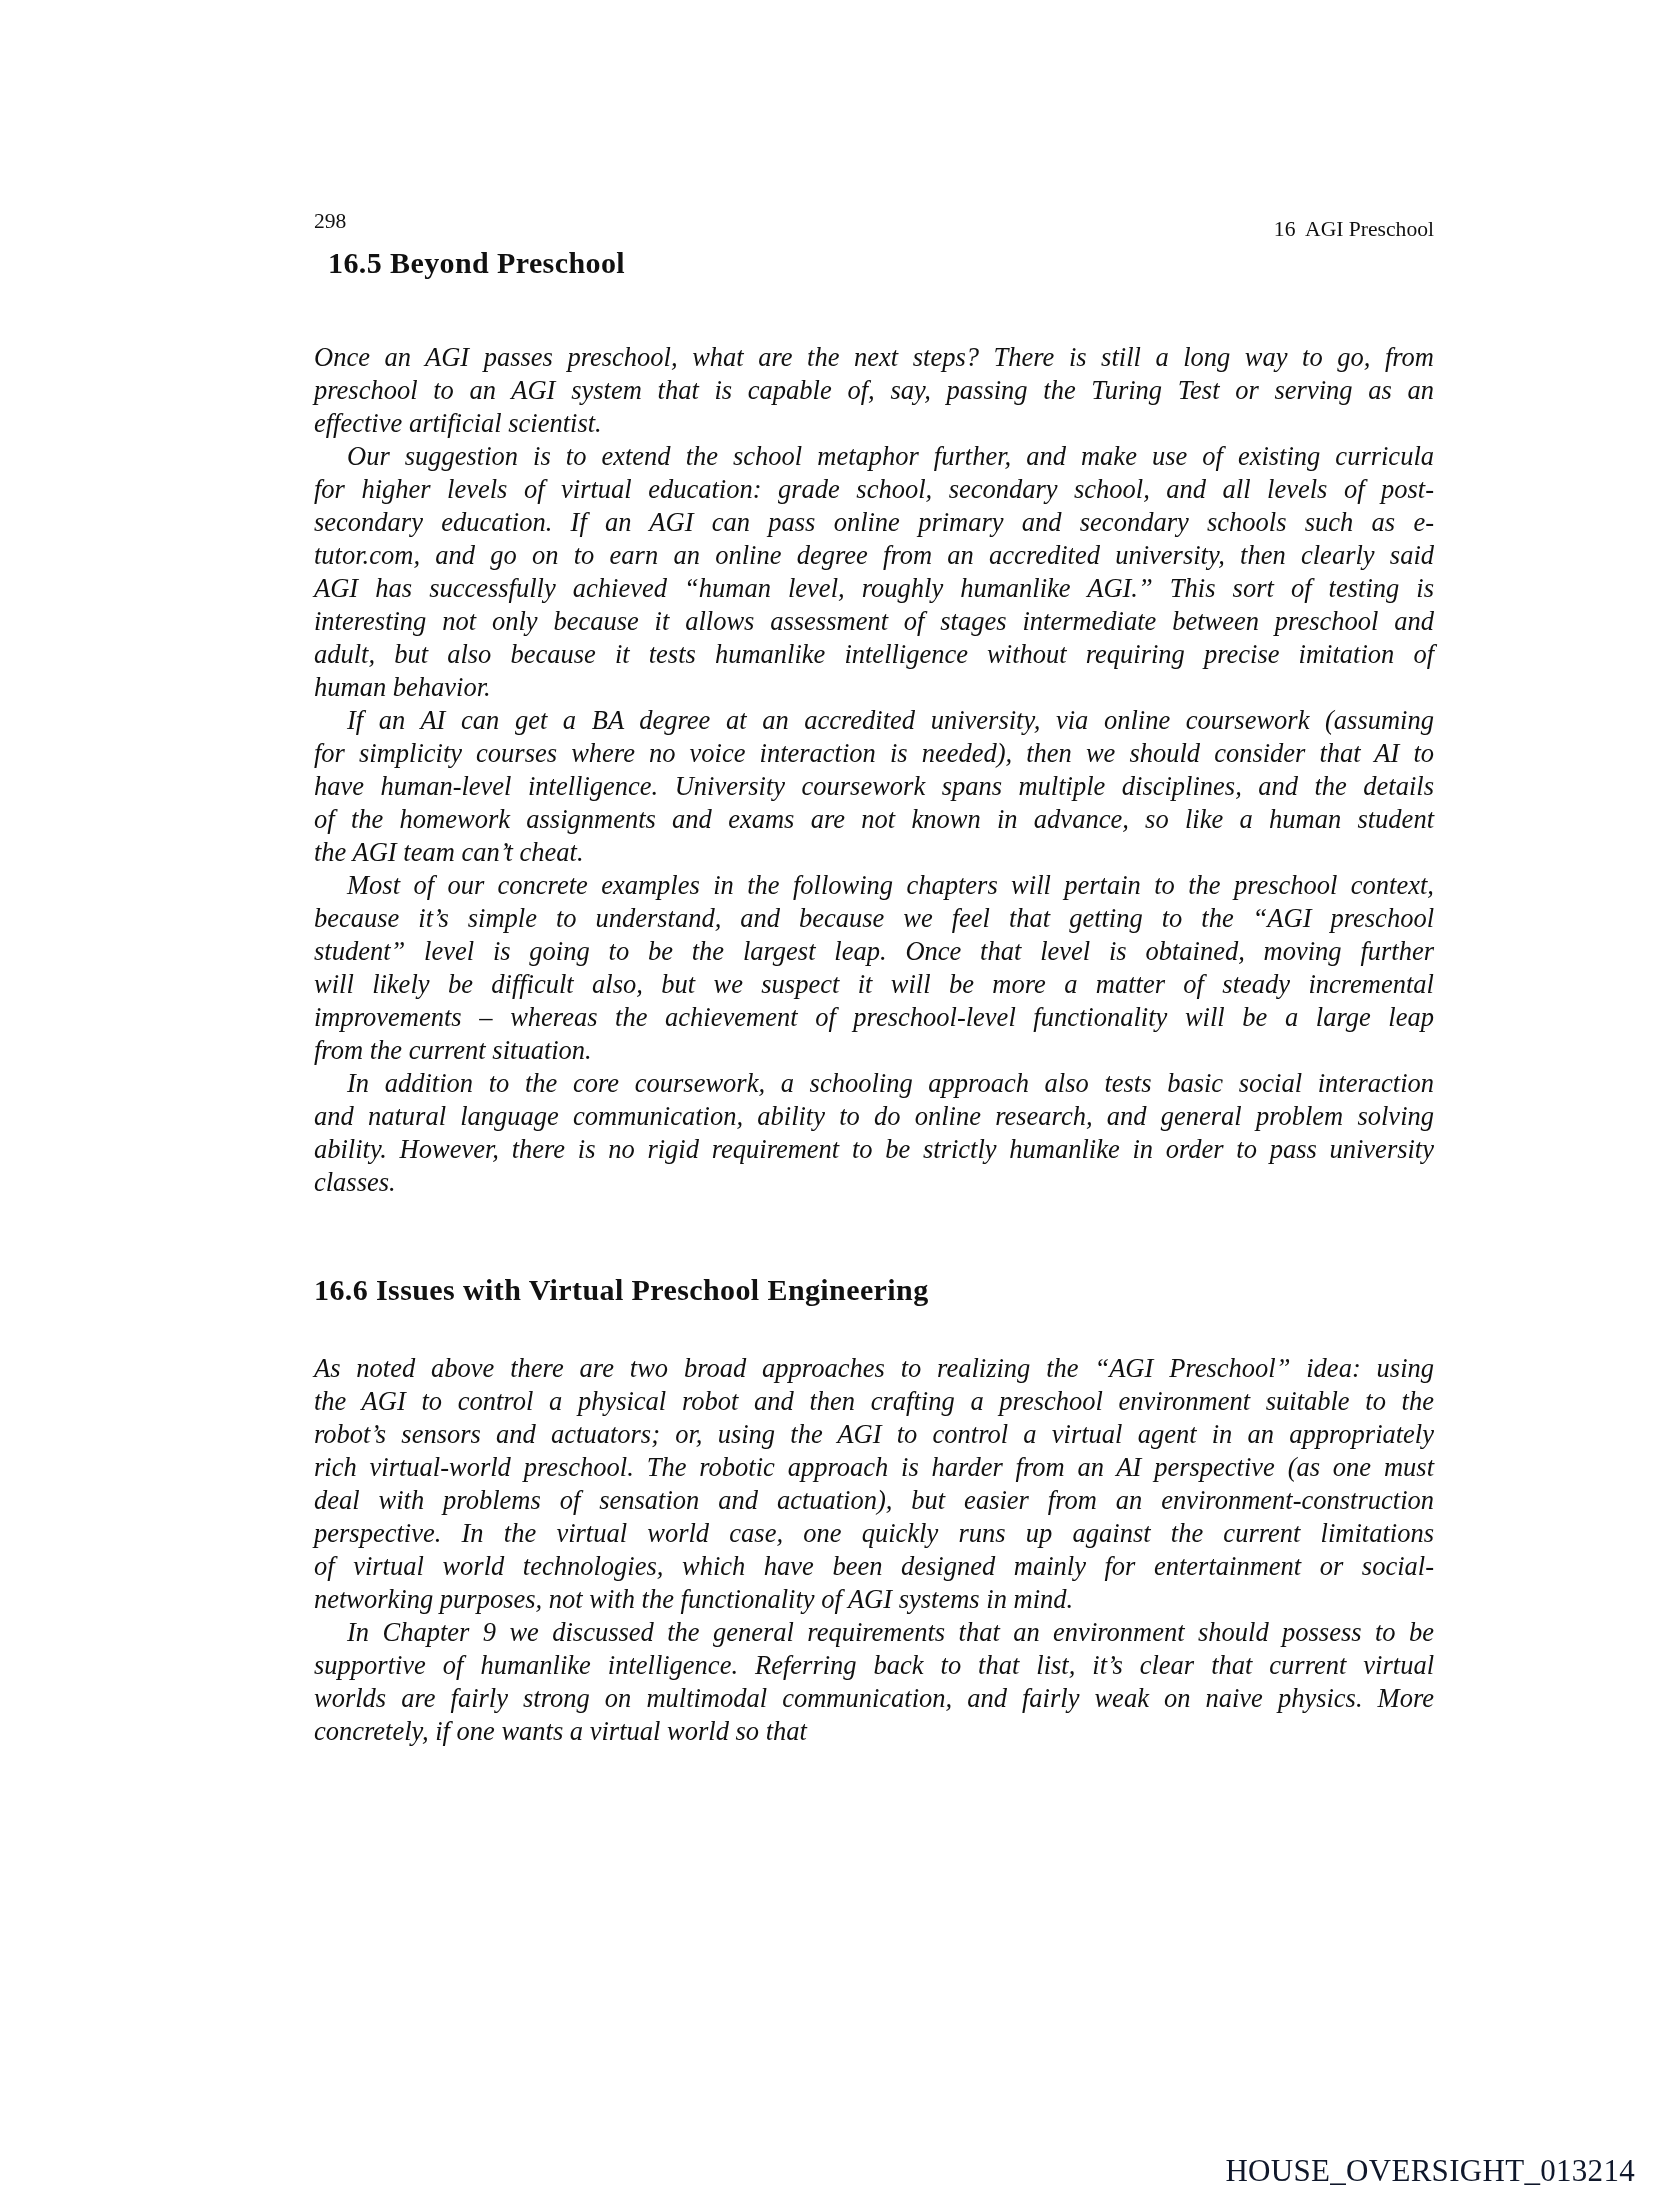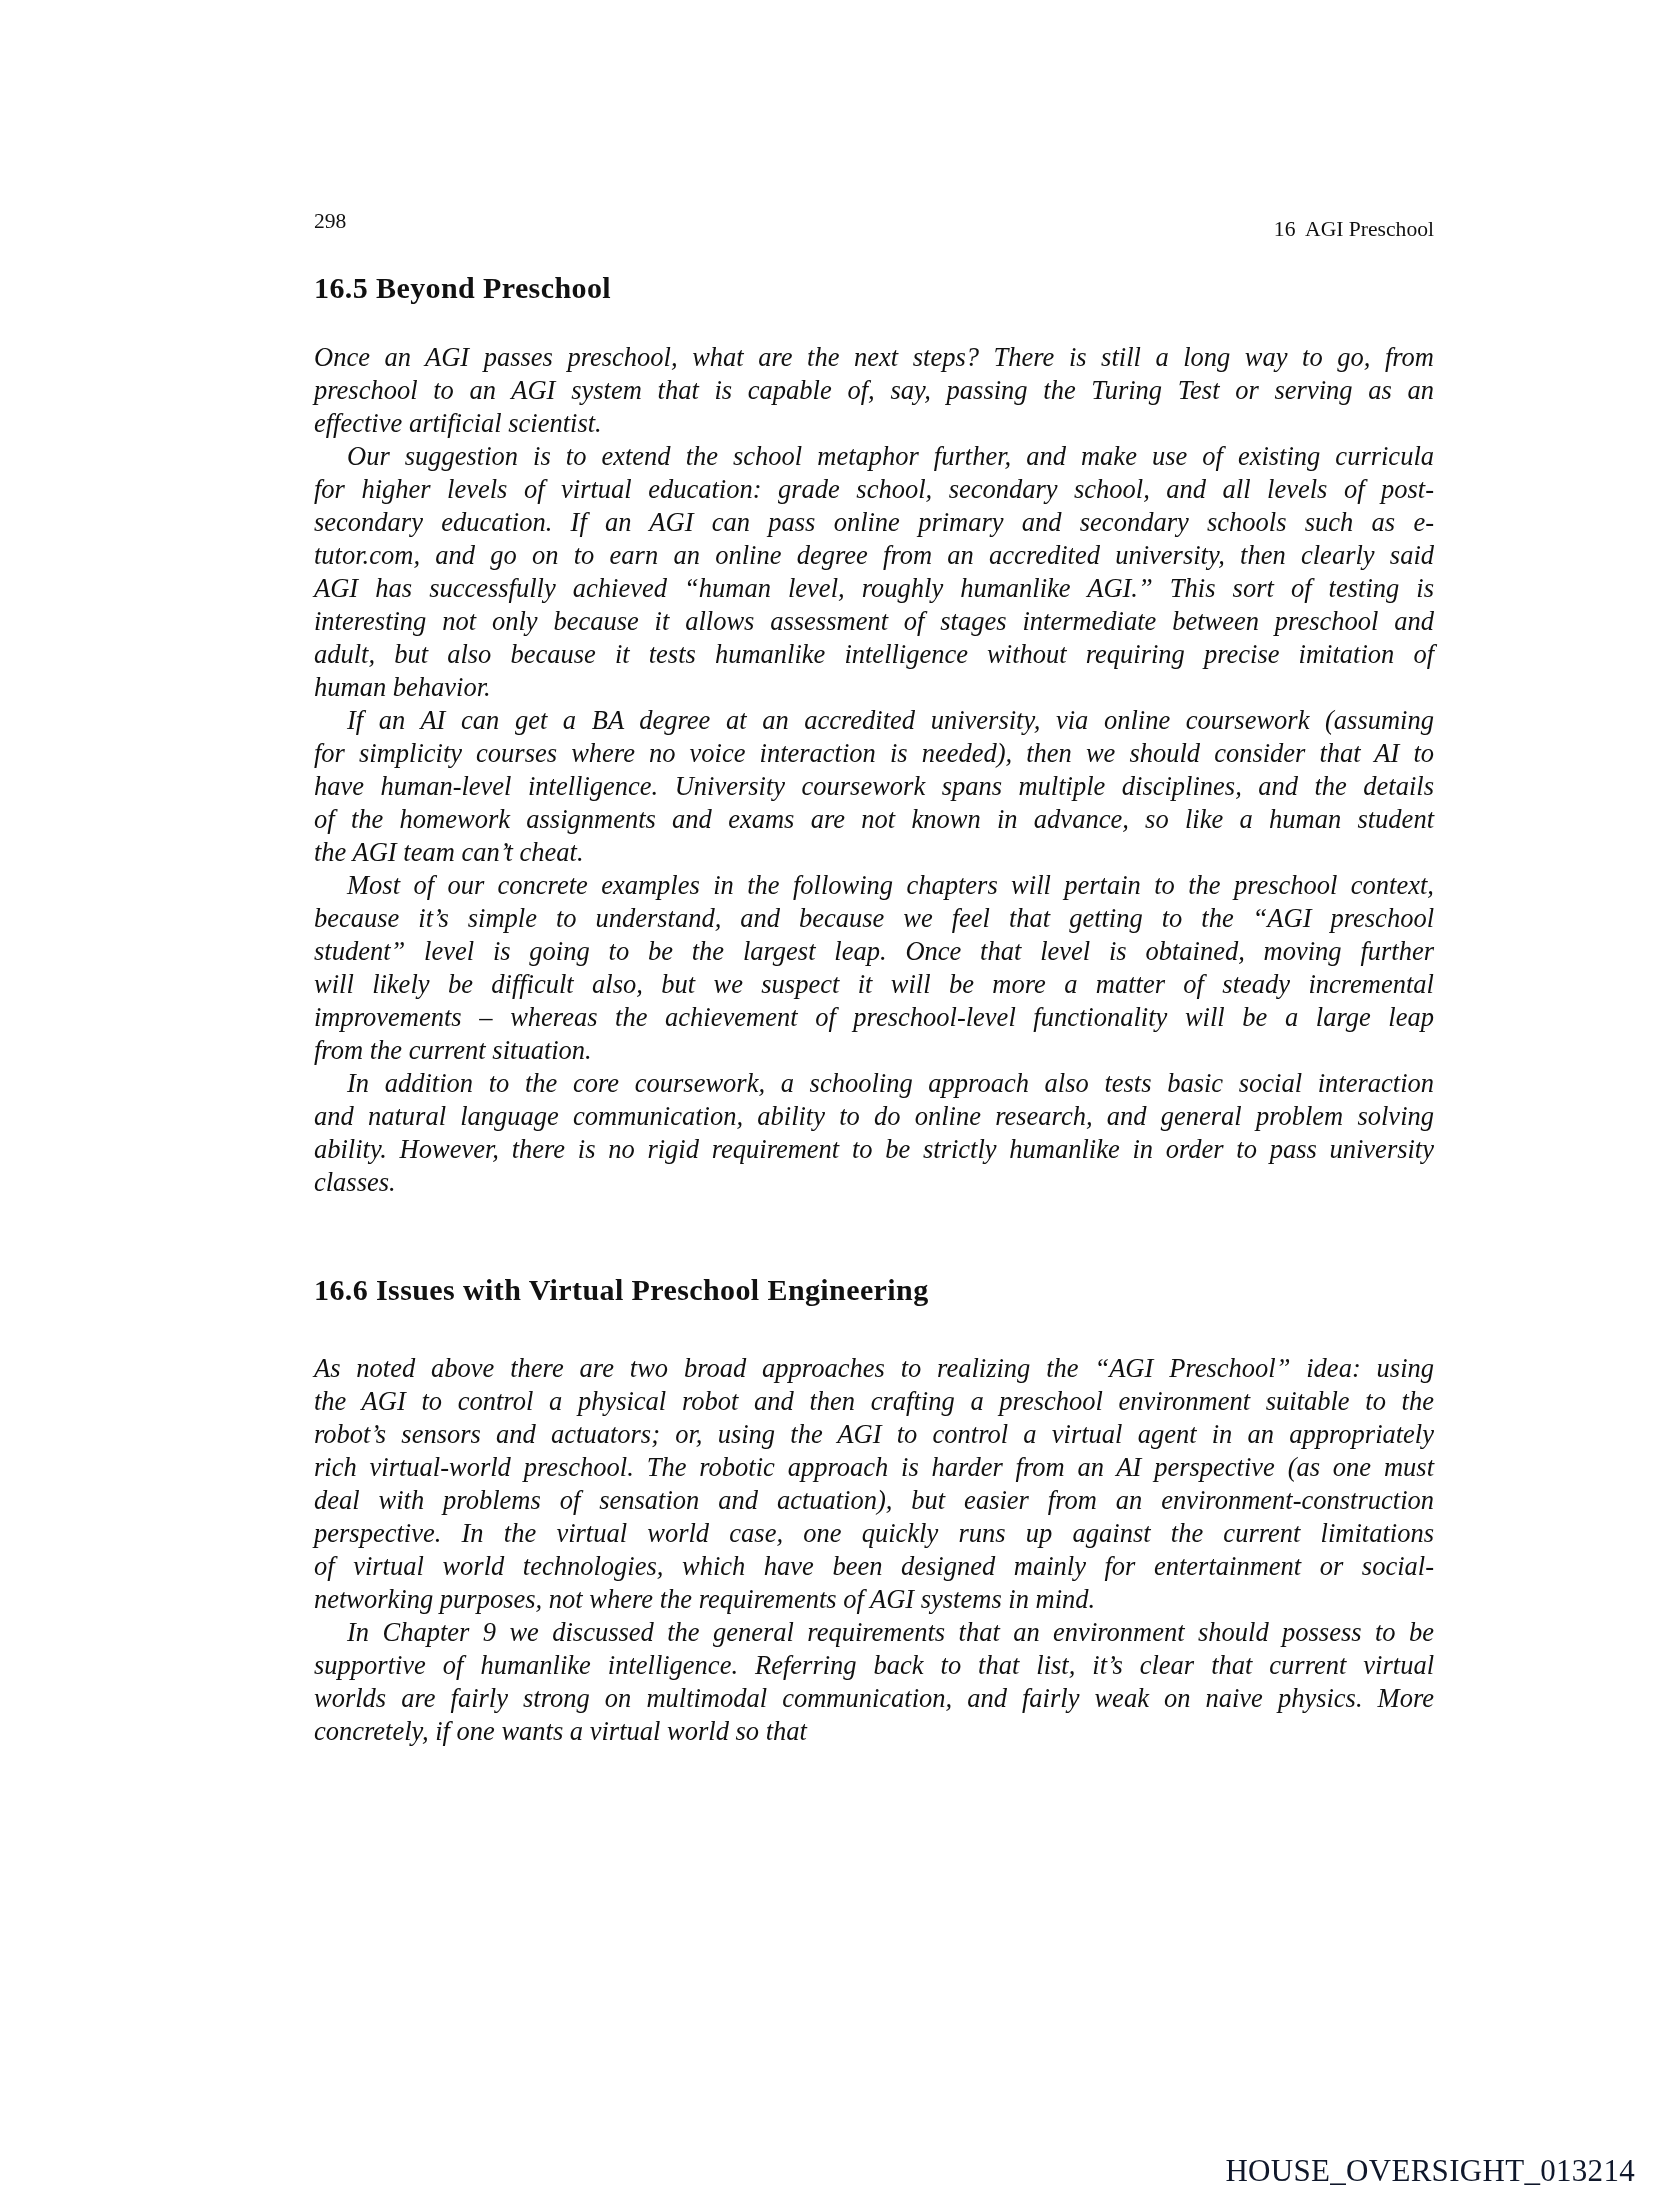--- a/index.html
+++ b/index.html
@@ -35,21 +35,21 @@
 
   .section-heading {
     position: absolute;
     left: 314px;
     font-weight: bold;
     font-size: 30px;
     line-height: 37px;
     white-space: nowrap;
     letter-spacing: 0.4px;
   }
-  #h-165 { top: 269px; }
+  #h-165 { top: 244px; margin-left: 14px; }
   #h-166 { top: 1271px; }
 
   .body-block {
     position: absolute;
     left: 314px;
     width: 1120px;
     font-style: italic;
   }
   #block-165 { top: 341px; }
   #block-166 { top: 1352px; }
@@ -139,21 +139,21 @@
   <div class="body-block" id="block-166">
 
     <div>
       <span class="line">As noted above there are two broad approaches to realizing the “AGI Preschool” idea: using</span>
       <span class="line">the AGI to control a physical robot and then crafting a preschool environment suitable to the</span>
       <span class="line">robot’s sensors and actuators; or, using the AGI to control a virtual agent in an appropriately</span>
       <span class="line">rich virtual-world preschool. The robotic approach is harder from an AI perspective (as one must</span>
       <span class="line">deal with problems of sensation and actuation), but easier from an environment-construction</span>
       <span class="line">perspective. In the virtual world case, one quickly runs up against the current limitations</span>
       <span class="line">of virtual world technologies, which have been designed mainly for entertainment or social-</span>
-      <span class="line last">networking purposes, not where the requirements of AGI systems in mind.</span>
+      <span class="line last">networking purposes, not with the functionality of AGI systems in mind.</span>
     </div>
 
     <div>
       <span class="line indent">In Chapter 9 we discussed the general requirements that an environment should possess to be</span>
       <span class="line">supportive of humanlike intelligence. Referring back to that list, it’s clear that current virtual</span>
       <span class="line">worlds are fairly strong on multimodal communication, and fairly weak on naive physics. More</span>
       <span class="line last">concretely, if one wants a virtual world so that</span>
     </div>
   </div>
 

